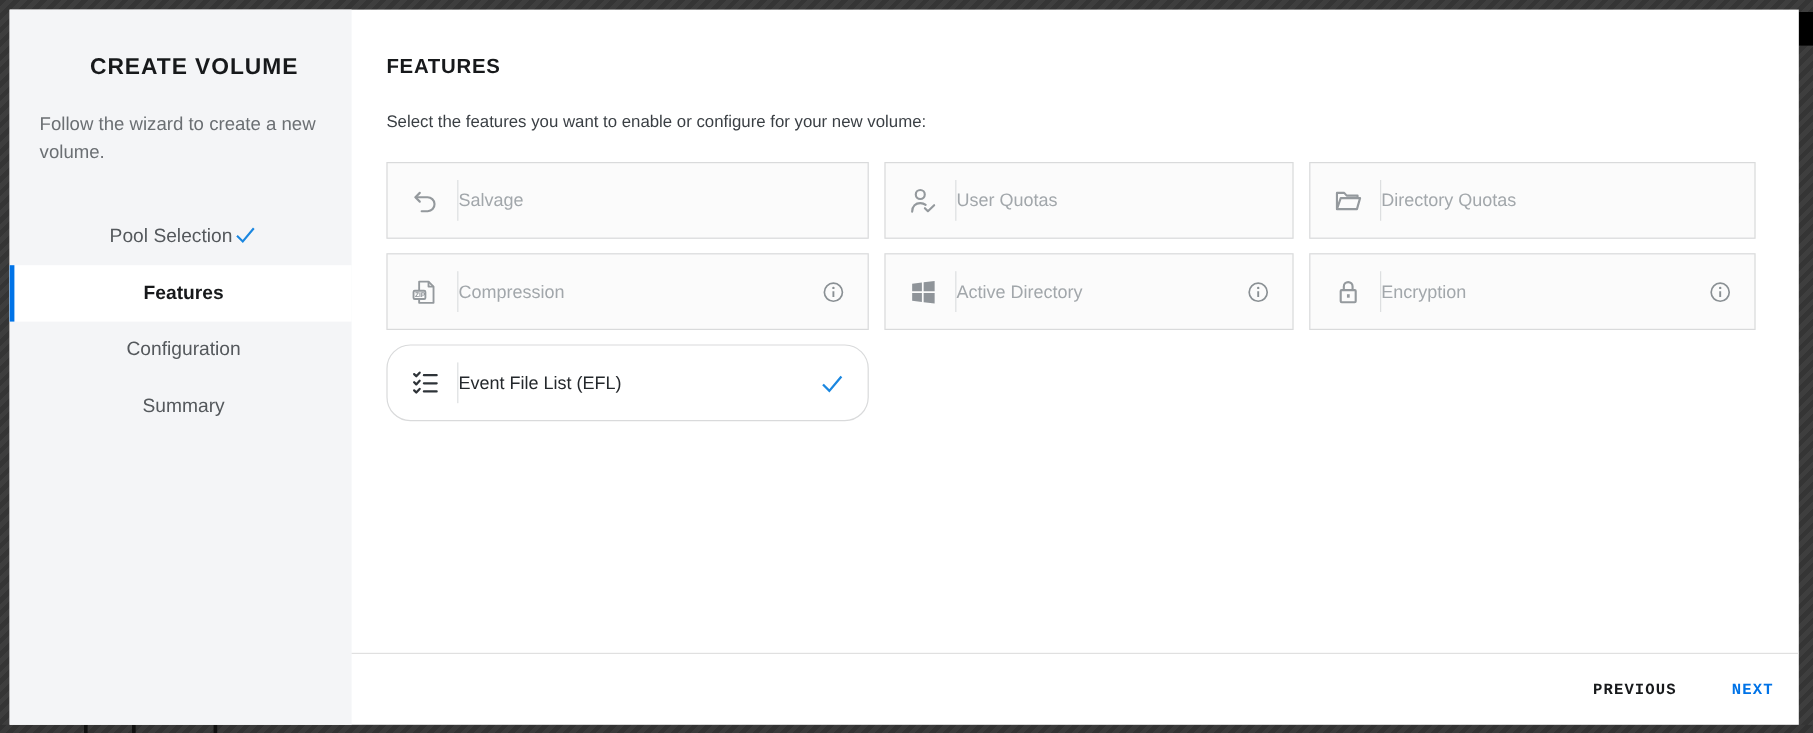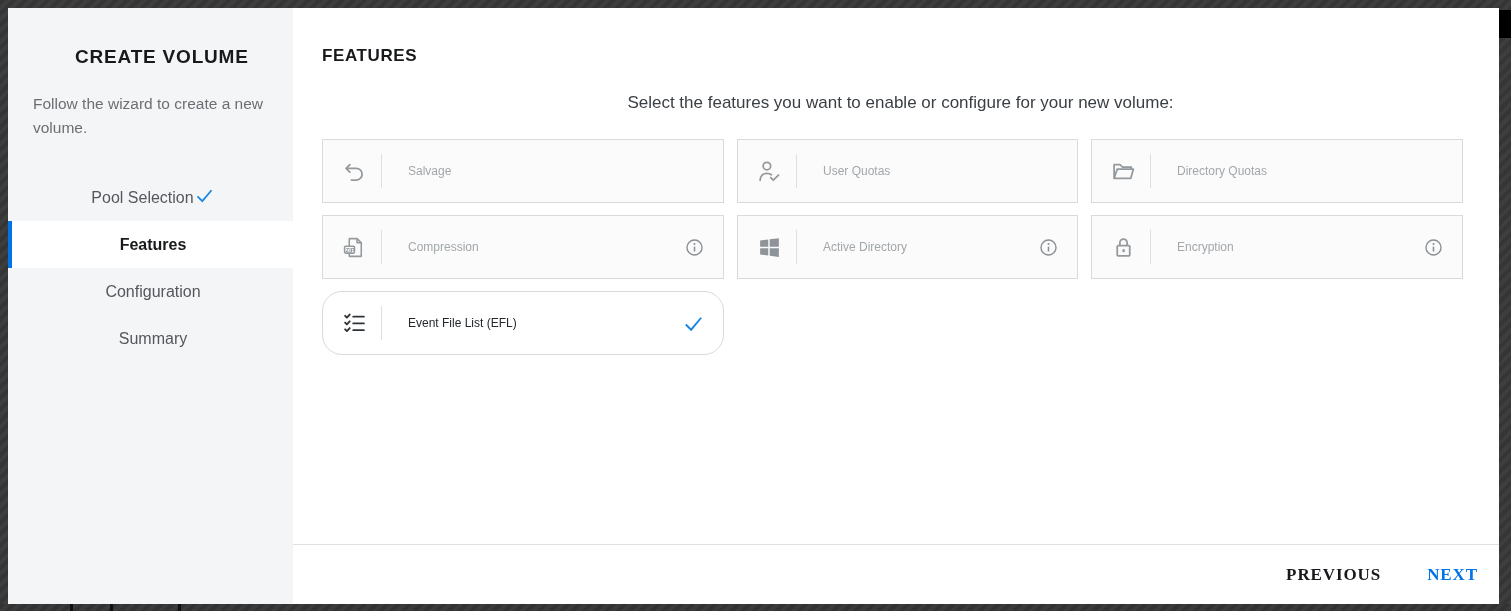--- a/index.html
+++ b/index.html
@@ -29,38 +29,38 @@
   .step { height: 47px; display: flex; align-items: center; justify-content: center;
     padding: 0 20px 0 25px; font-size: 16px; color: #54585c; cursor: pointer; }
   .step.active { background: #fff; border-left: 4px solid #0073e7; padding-left: 21px;
     font-weight: 700; color: #17191b; }
   .step svg { flex-shrink: 0; }
 
   
   .main { flex: 1; display: flex; flex-direction: column; min-width: 0; }
   .content { flex: 1; padding: 38px 20px 0 29px; }
   .page-heading { font-size: 17px; font-weight: 700; letter-spacing: 0.6px; color: #17191b; }
-  .page-subtitle { margin-top: 27px; font-size: 17px; color: #3a3f44; text-align: center; }
+  .page-subtitle { margin-top: 27px; font-size: 14px; color: #3a3f44; }
 
   .tiles { margin-top: 26px; display: grid; grid-template-columns: 402px 341px 372px; gap: 12px 13px; }
   .tile { height: 64px; border: 1px solid #d9dadb; background: #fbfbfb;
     display: flex; align-items: center; padding: 0 18px; }
   .tile.enabled { background: #fff; cursor: pointer; border-radius: 20px; }
   .t-icon { width: 26px; height: 26px; display: inline-flex; align-items: center; justify-content: center; flex-shrink: 0; }
   .t-icon svg { width: 25px; height: 25px; }
   .t-sep { width: 1px; height: 34px; background: #dddfe0; margin-left: 14px; flex-shrink: 0; }
-  .t-label { margin-left: 26px; font-size: 12px; color: #a2a7ab; white-space: nowrap; }
+  .t-label { font-size: 15px; color: #a2a7ab; white-space: nowrap; }
   .tile.enabled .t-label { color: #24282c; }
   .t-right { margin-left: auto; display: inline-flex; cursor: pointer; }
 
   
   .footer { height: 60px; border-top: 1px solid #e0e0e0; display: flex; align-items: center;
     justify-content: flex-end; gap: 46px; padding-right: 21px; }
-  .footer button { background: none; border: none; font-family: Liberation Serif, serif;
-    font-size: 17px; font-weight: 700; letter-spacing: 0.9px; cursor: pointer; }
+  .footer button { background: none; border: none; font-family: Liberation Mono, monospace;
+    font-size: 13px; font-weight: 700; letter-spacing: 0.9px; cursor: pointer; }
   .btn-previous { color: #17191b; }
   .btn-next { color: #0073e7; }
 </style>
 </head>
 <body>
 
 <div class="frame-black-block"></div>
 <div class="bottom-strip">
   <span class="vline v1"></span>
   <span class="vline v2"></span>

